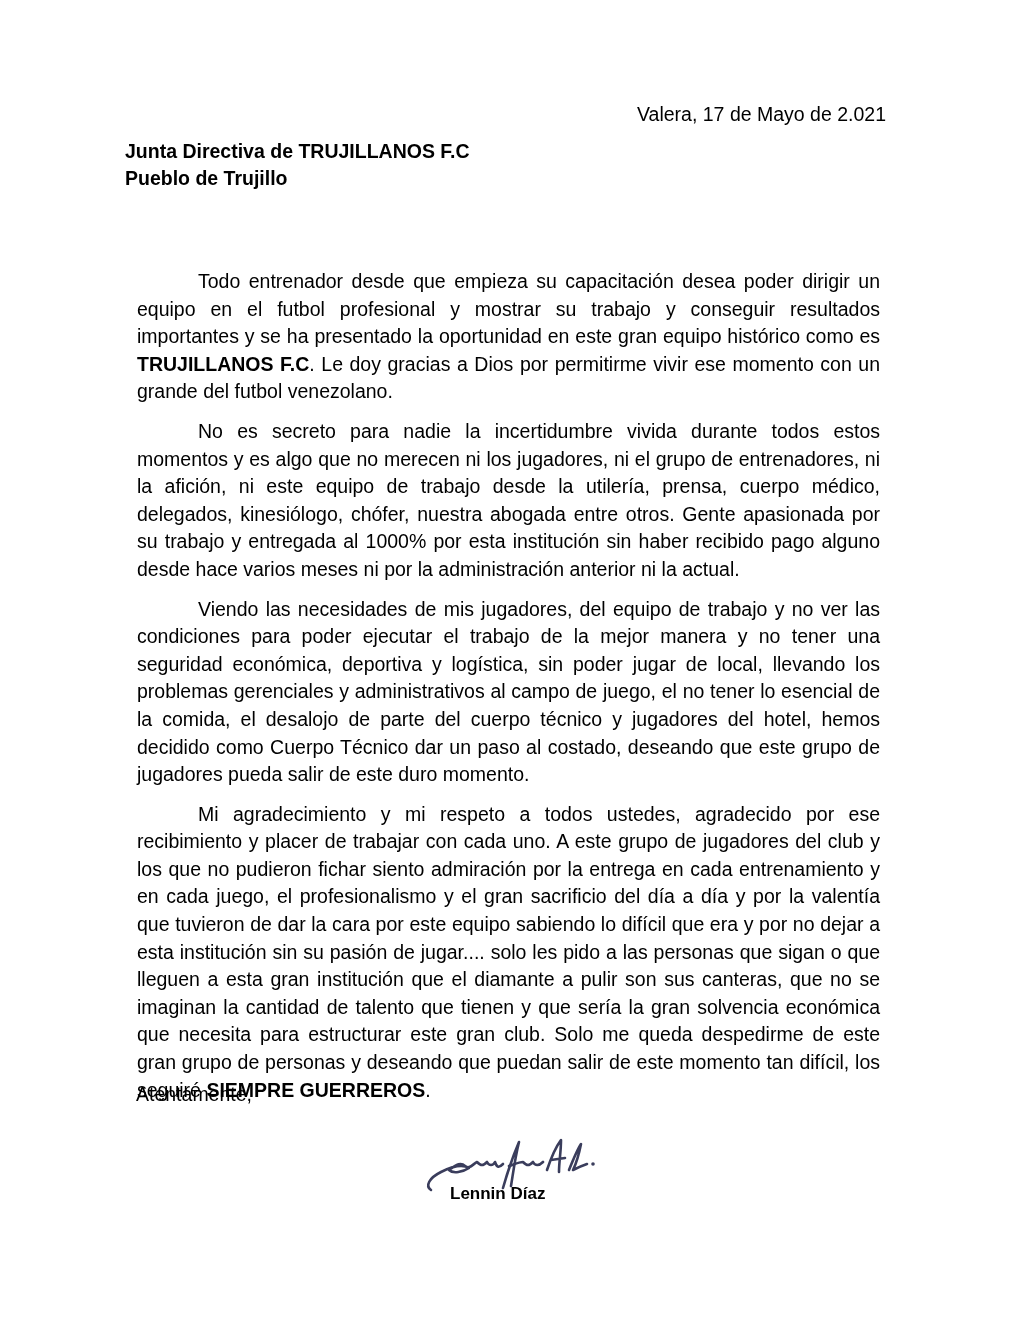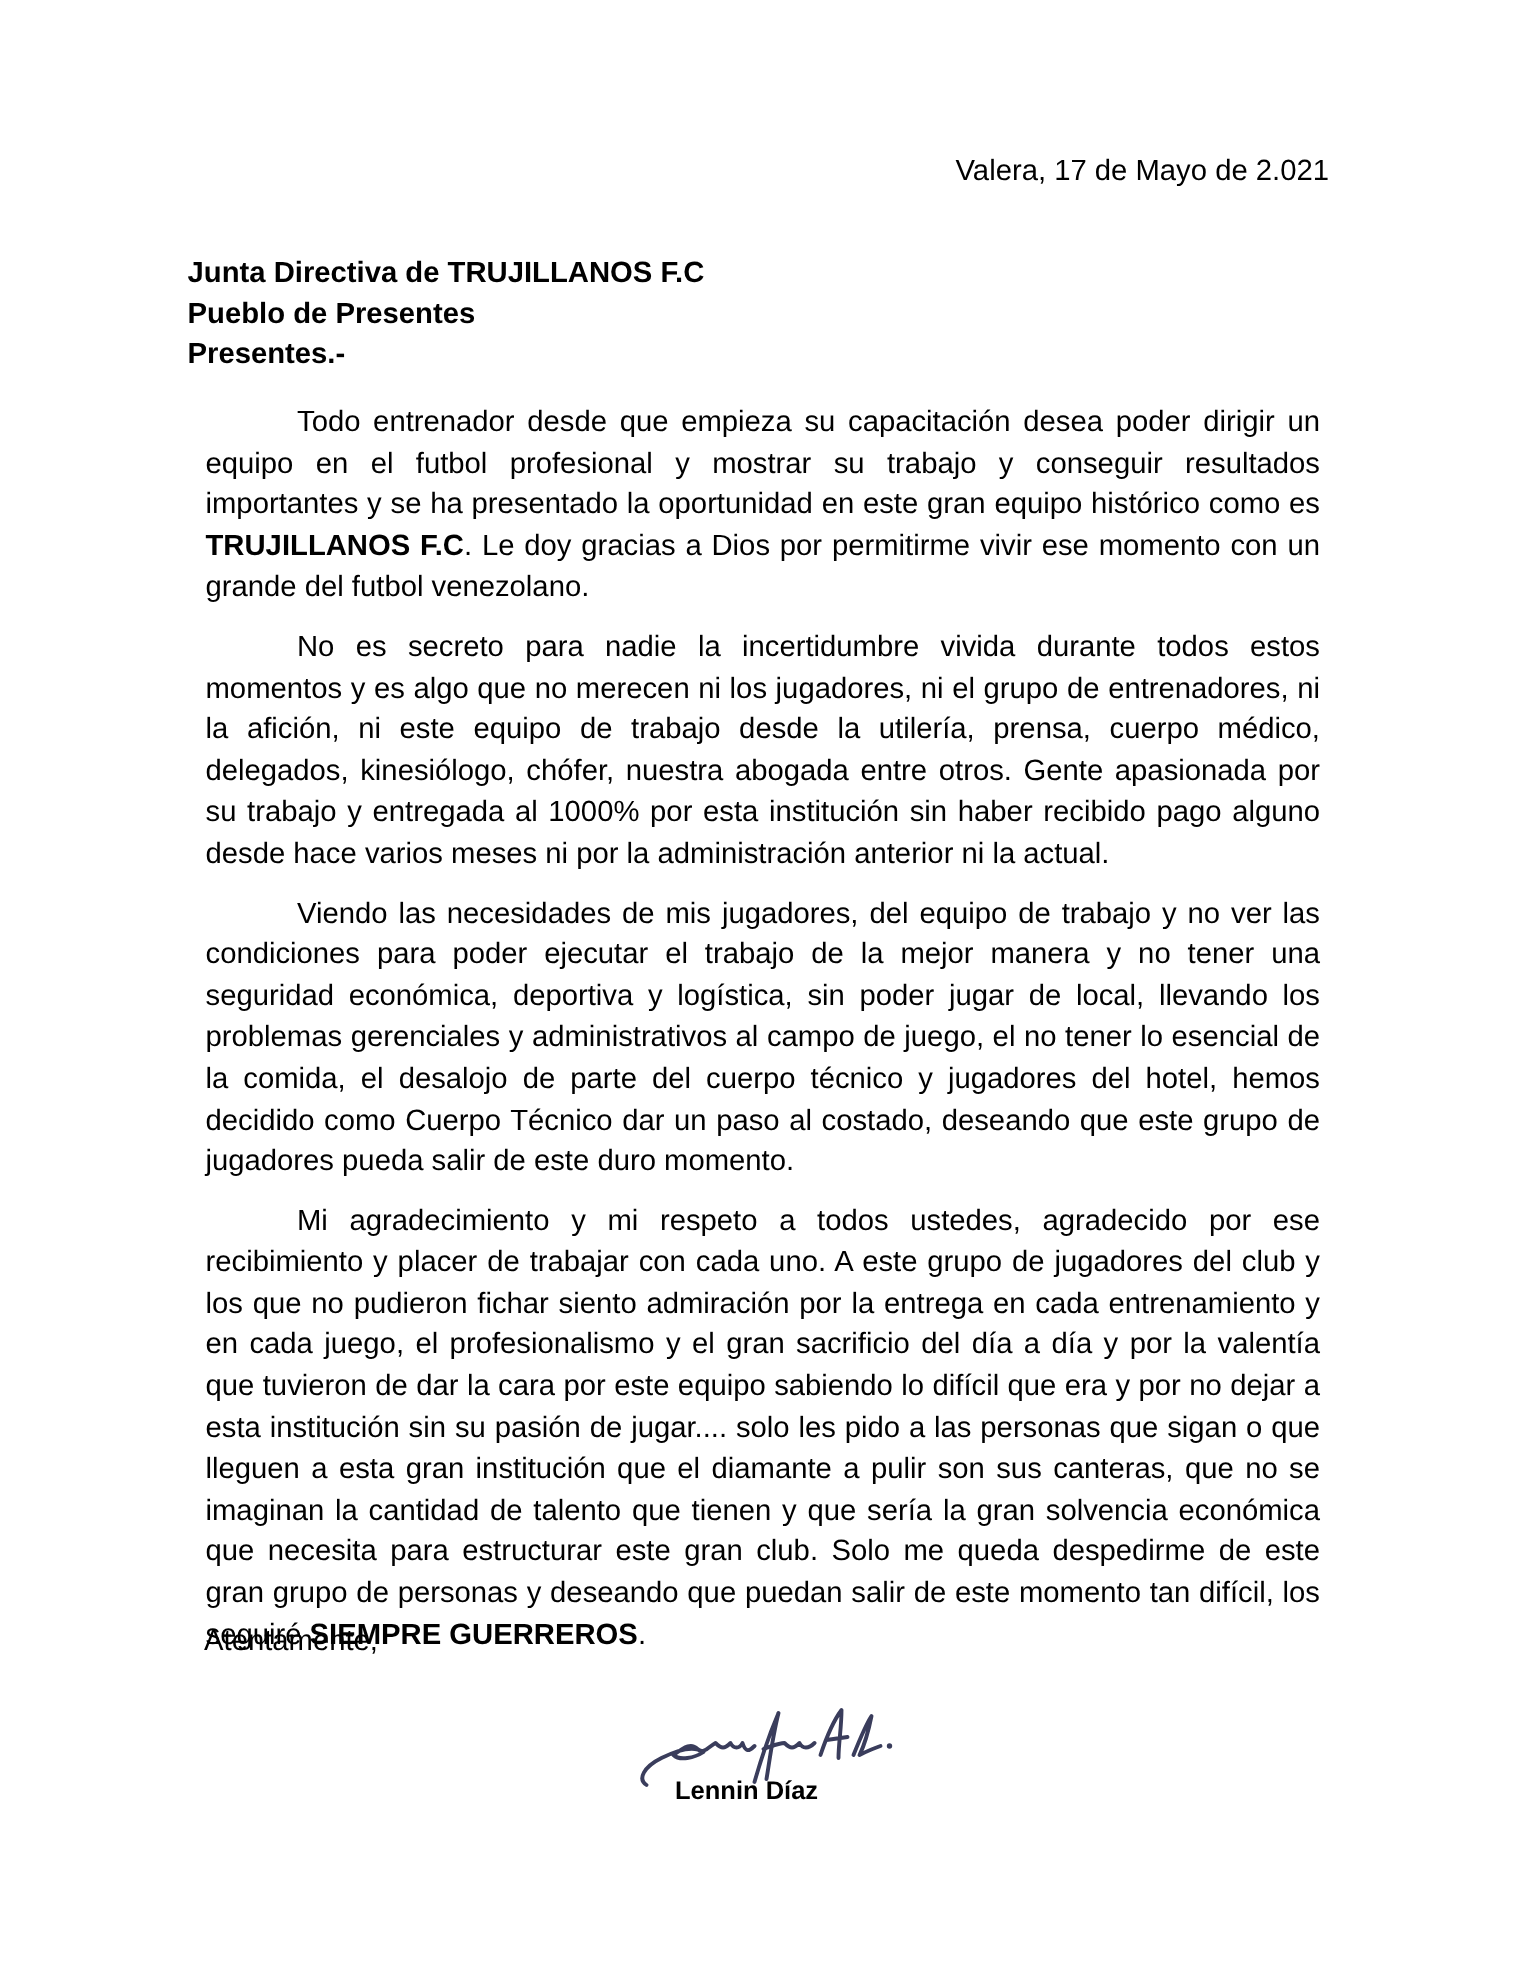--- a/index.html
+++ b/index.html
@@ -7,21 +7,21 @@
       width: 1020px; height: 1323px; position: relative; overflow: hidden;
       font-family: "Liberation Sans", sans-serif; color: #000000;
     }
     .page { position: absolute; left: 0; top: 0; width: 1020px; height: 1323px; background: #ffffff; }
     .date {
       position: absolute; top: 102px; right: 134px;
       font-size: 19.5px; line-height: 24px; margin-left: 21px;
     }
     .address {
       position: absolute; left: 125px; top: 138px;
-      font-size: 19.5px; font-weight: bold; line-height: 27px; margin-top: 31px;
+      font-size: 19.5px; font-weight: bold; line-height: 27px;
     }
     .address div { height: 27px; }
     .body {
       position: absolute; left: 125px; top: 256px; width: 767px;
       font-size: 19.5px; line-height: 27.6px; text-align: justify;
     }
     .body p { margin: 12px; text-indent: 61px; }
     .closing {
       position: absolute; left: 136px; top: 1082px;
       font-size: 19.5px; line-height: 24px;
@@ -36,22 +36,21 @@
   </style>
 </head>
 <body>
 
 <div class="page">
 
   <div class="date">Valera, 17 de Mayo de 2.021</div>
 
   <div class="address">
     <div>Junta Directiva de TRUJILLANOS F.C</div>
-    <div>Pueblo de Presentes</div>
-    <div>Presentes.-</div>
+    <div>Pueblo de Trujillo</div>
   </div>
 
   <div class="body">
     <p><span>Todo entrenador desde que empieza su capacitación desea poder dirigir un equipo en el futbol profesional y mostrar su trabajo y conseguir resultados importantes y se ha presentado la oportunidad en este gran equipo histórico como es </span><b>TRUJILLANOS F.C</b><span>. Le doy gracias a Dios por permitirme vivir ese momento con un grande del futbol venezolano.</span></p>
     <p>No es secreto para nadie la incertidumbre vivida durante todos estos momentos y es algo que no merecen ni los jugadores, ni el grupo de entrenadores, ni la afición, ni este equipo de trabajo desde la utilería, prensa, cuerpo médico, delegados, kinesiólogo, chófer, nuestra abogada entre otros. Gente apasionada por su trabajo y entregada al 1000% por esta institución sin haber recibido pago alguno desde hace varios meses ni por la administración anterior ni la actual.</p>
     <p>Viendo las necesidades de mis jugadores, del equipo de trabajo y no ver las condiciones para poder ejecutar el trabajo de la mejor manera y no tener una seguridad económica, deportiva y logística, sin poder jugar de local, llevando los problemas gerenciales y administrativos al campo de juego, el no tener lo esencial de la comida, el desalojo de parte del cuerpo técnico y jugadores del hotel, hemos decidido como Cuerpo Técnico dar un paso al costado, deseando que este grupo de jugadores pueda salir de este duro momento.</p>
     <p><span>Mi agradecimiento y mi respeto a todos ustedes, agradecido por ese recibimiento y placer de trabajar con cada uno. A este grupo de jugadores del club y los que no pudieron fichar siento admiración por la entrega en cada entrenamiento y en cada juego, el profesionalismo y el gran sacrificio del día a día y por la valentía que tuvieron de dar la cara por este equipo sabiendo lo difícil que era y por no dejar a esta institución sin su  pasión de jugar.... solo les pido a las personas que sigan o que lleguen a esta gran institución que el diamante a pulir son sus canteras, que no se imaginan la cantidad de talento que tienen y que sería la gran solvencia económica que necesita para estructurar este gran club. Solo me queda despedirme de este gran grupo de personas y deseando que puedan salir de este momento tan difícil, los seguiré </span><b>SIEMPRE GUERREROS</b><span>.</span></p>
   </div>
 
   <div class="closing">Atentamente,</div>

